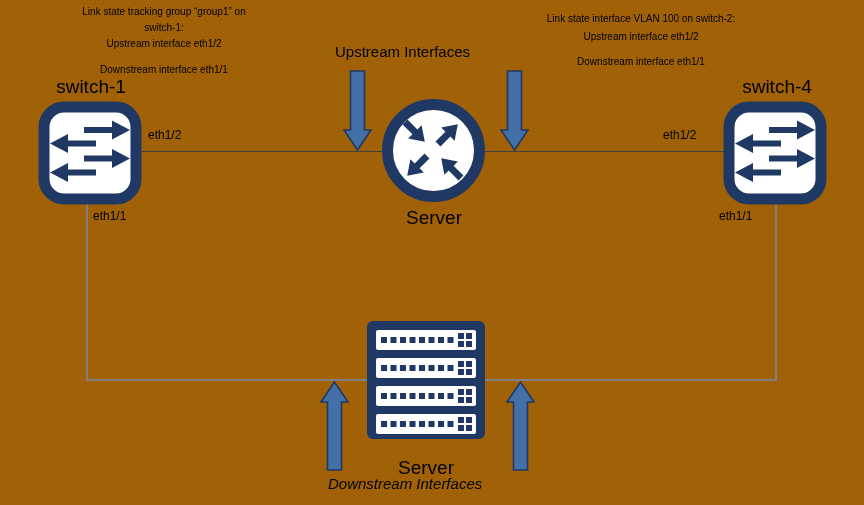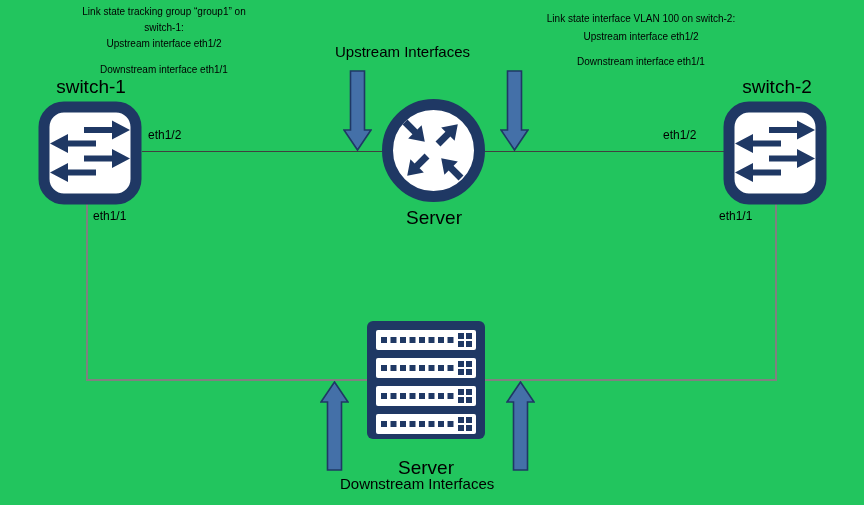--- a/index.html
+++ b/index.html
@@ -4,21 +4,21 @@
 <style>
   :root{
     --navy:#1f3864;
     --arrow-fill:#4470a8;
     --arrow-stroke:#1f3864;
     --link-line:#404040;
     --frame-line:#808080;
   }
   *{margin:0;padding:0;box-sizing:border-box;}
   body{background:#ffffff;font-family:"Liberation Sans",sans-serif;}
-  .stage{position:relative;width:864px;height:505px;background:#22c55e;overflow:hidden;}
+  .stage{position:relative;width:864px;height:505px;background:#a16207;overflow:hidden;}
   .abs{position:absolute;}
   .note{font-size:10px;line-height:16px;color:#000;text-align:center;}
   .note .gap{margin-top:10px;}
   .note-r{line-height:18px;}
   .note-r .gap{margin-top:7px;}
   .heading{font-size:15px;color:#000;text-align:left;white-space:nowrap;}
   .node-label{font-size:19px;color:#000;text-align:center;white-space:nowrap;}
   .port-label{font-size:12px;color:#000;white-space:nowrap;}
   .hline{height:1px;background:var(--link-line);}
   .hline2{height:2px;background:var(--frame-line);}
@@ -47,21 +47,21 @@
     <div class="gap">Downstream interface eth1/1</div>
   </div>
 
   <div class="abs note note-r" style="left:521px;top:10px;width:240px;">
     <div>Link state interface VLAN 100 on switch-2:</div>
     <div>Upstream interface eth1/2</div>
     <div class="gap">Downstream interface eth1/1</div>
   </div>
 
   <div class="abs heading" style="left:335px;top:43px;width:200px;">Upstream Interfaces</div>
-  <div class="abs heading" style="left:340px;top:475px;width:200px;">Downstream Interfaces</div>
+  <div class="abs heading" style="left:328px;top:475px;width:200px;font-style:italic;">Downstream Interfaces</div>
 
   <div class="abs" style="left:343px;top:70px;">
     <svg width="29" height="82" viewBox="0 0 29 82">
       <polygon class="big-arrow" points="7.5,1 21.5,1 21.5,60 28,60 14.5,80 1,60 7.5,60"></polygon>
     </svg>
   </div>
   <div class="abs" style="left:500px;top:70px;">
     <svg width="29" height="82" viewBox="0 0 29 82">
       <polygon class="big-arrow" points="7.5,1 21.5,1 21.5,60 28,60 14.5,80 1,60 7.5,60"></polygon>
     </svg>
@@ -84,21 +84,21 @@
       <rect class="navy-stroke" x="6" y="6" width="92" height="92" rx="20" stroke-width="11"></rect>
       <polygon class="navy-fill" points="46,26 74,26 74,19.5 92,29 74,38.5 74,32 46,32"></polygon>
       <polygon class="navy-fill" points="58,39.5 30,39.5 30,33 12,42.5 30,52 30,45.5 58,45.5"></polygon>
       <polygon class="navy-fill" points="46,54.5 74,54.5 74,48 92,57.5 74,67 74,60.5 46,60.5"></polygon>
       <polygon class="navy-fill" points="58,68.5 30,68.5 30,62 12,71.5 30,81 30,74.5 58,74.5"></polygon>
     </svg>
   </div>
   <div class="abs port-label" style="left:148px;top:128px;">eth1/2</div>
   <div class="abs port-label" style="left:93px;top:209px;">eth1/1</div>
 
-  <div class="abs node-label" style="left:727px;top:76px;width:100px;">switch-2</div>
+  <div class="abs node-label" style="left:727px;top:76px;width:100px;">switch-4</div>
   <div class="abs" style="left:723px;top:101px;">
     <svg width="104" height="104" viewBox="0 0 104 104">
       <rect class="navy-stroke" x="6" y="6" width="92" height="92" rx="20" stroke-width="11"></rect>
       <polygon class="navy-fill" points="46,26 74,26 74,19.5 92,29 74,38.5 74,32 46,32"></polygon>
       <polygon class="navy-fill" points="58,39.5 30,39.5 30,33 12,42.5 30,52 30,45.5 58,45.5"></polygon>
       <polygon class="navy-fill" points="46,54.5 74,54.5 74,48 92,57.5 74,67 74,60.5 46,60.5"></polygon>
       <polygon class="navy-fill" points="58,68.5 30,68.5 30,62 12,71.5 30,81 30,74.5 58,74.5"></polygon>
     </svg>
   </div>
   <div class="abs port-label" style="left:663px;top:128px;">eth1/2</div>

